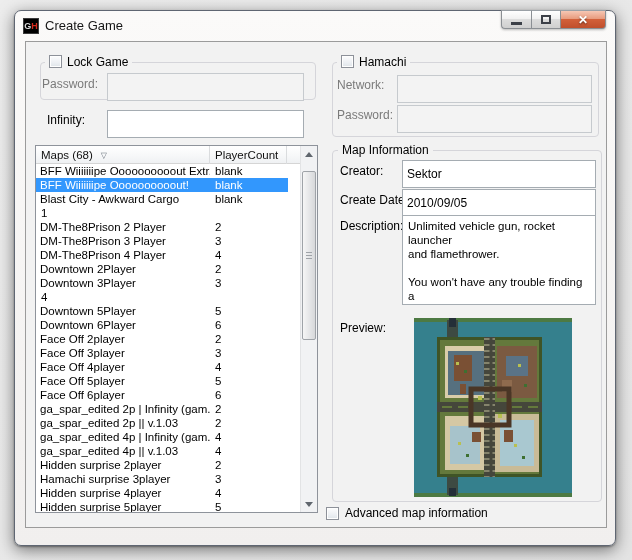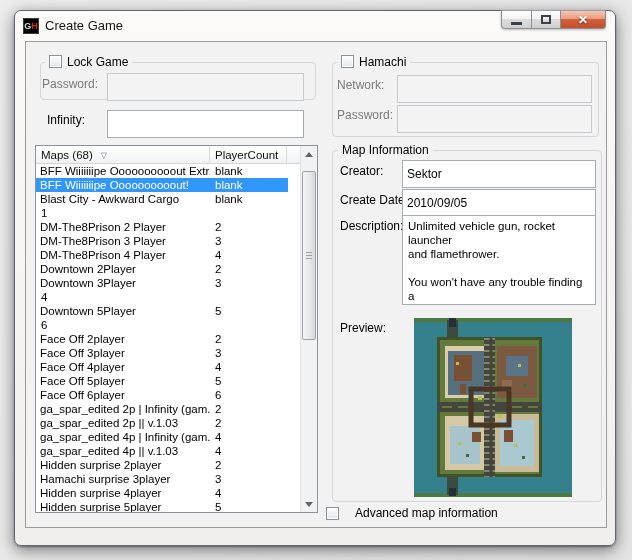--- a/index.html
+++ b/index.html
@@ -98,21 +98,21 @@
     background:repeating-linear-gradient(#9fa3a8 0 1px, transparent 1px 3px); }
 
   
   .descbox { position:absolute; border:1px solid #a5acb2; background:#fff;
     font-size:11.5px; line-height:14px; padding:3px 5px; color:#000;
     white-space:pre-wrap; overflow:hidden; }
   .preview-frame { position:absolute; left:388px; top:276px; width:158px; height:179px; }
   .preview-frame svg { display:block; width:158px; height:179px; }
 
   .adv-row { position:absolute; left:300px; top:464px; display:flex;
-    align-items:center; gap:16px; font-size:12px; color:#000; }
+    align-items:center; gap:6px; font-size:12px; color:#000; }
 </style>
 </head>
 <body>
 
 <div class="stage">
   <div class="window">
 
     <div class="titlebar">
       <div class="app-icon">
         <span class="g">G</span>
@@ -205,20 +205,21 @@
               <span class="cell count">3</span>
             </div>
             <div class="lv-row">
               <span class="cell count">4</span>
             </div>
             <div class="lv-row">
               <span class="cell name">Downtown 5Player</span>
               <span class="cell count">5</span>
             </div>
             <div class="lv-row">
+              <span class="cell name">Downtown 6Player</span>
               <span class="cell count">6</span>
             </div>
             <div class="lv-row">
               <span class="cell name">Face Off 2player</span>
               <span class="cell count">2</span>
             </div>
             <div class="lv-row">
               <span class="cell name">Face Off 3player</span>
               <span class="cell count">3</span>
             </div>

